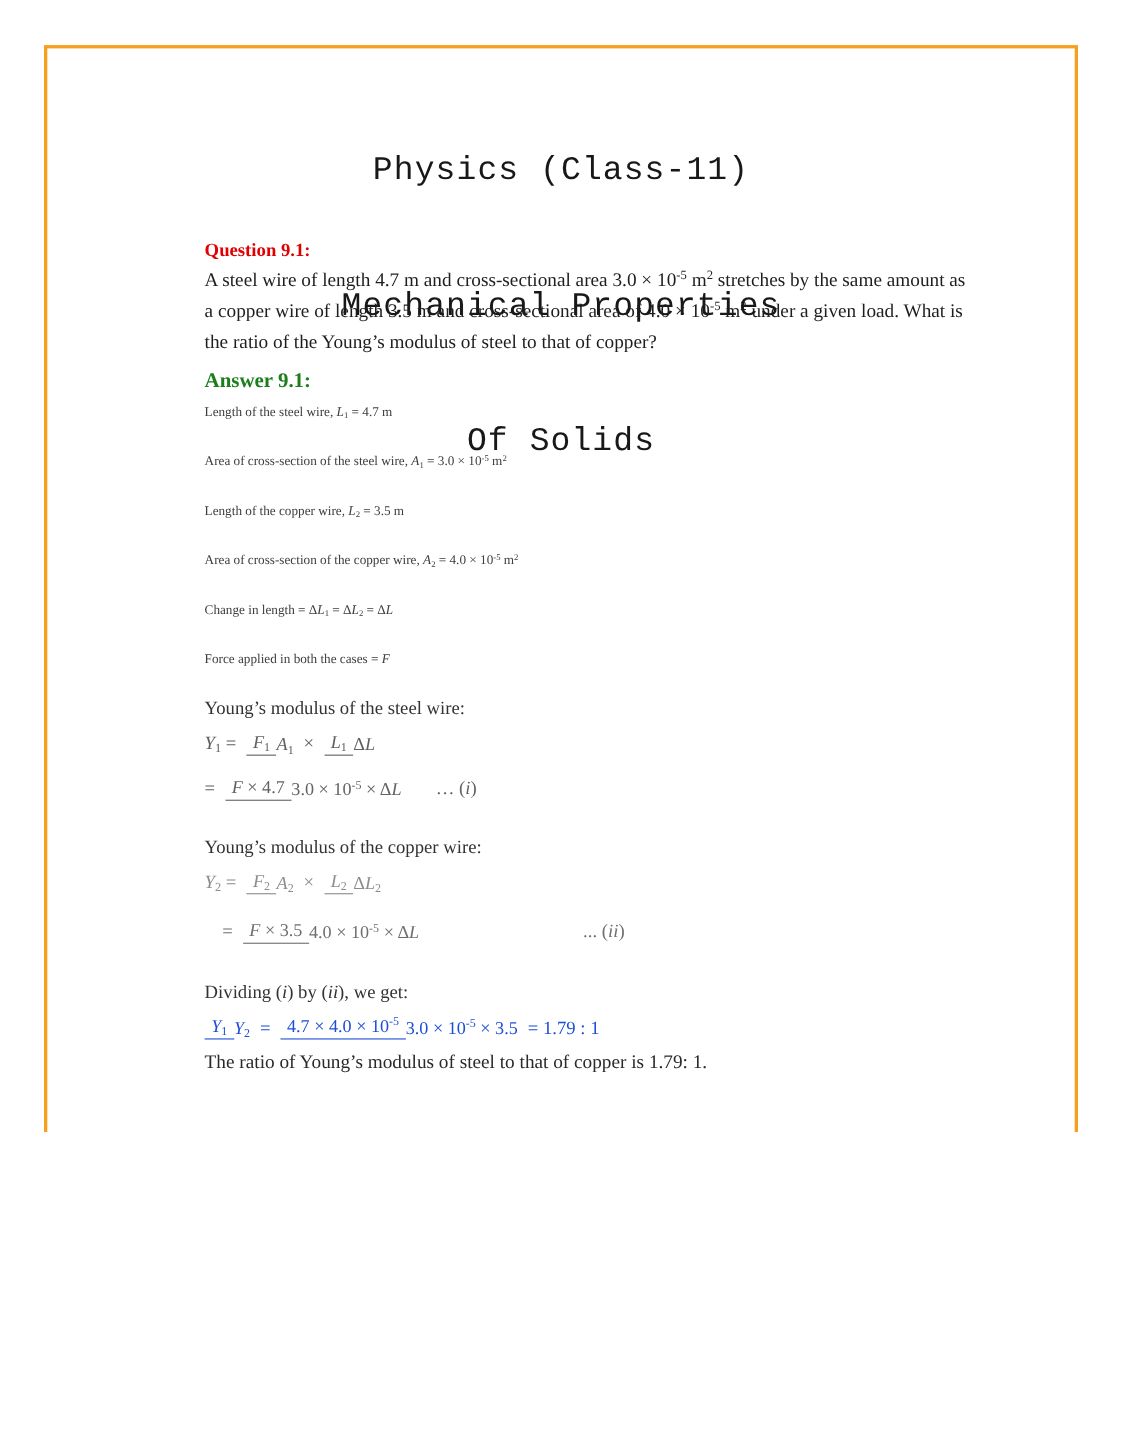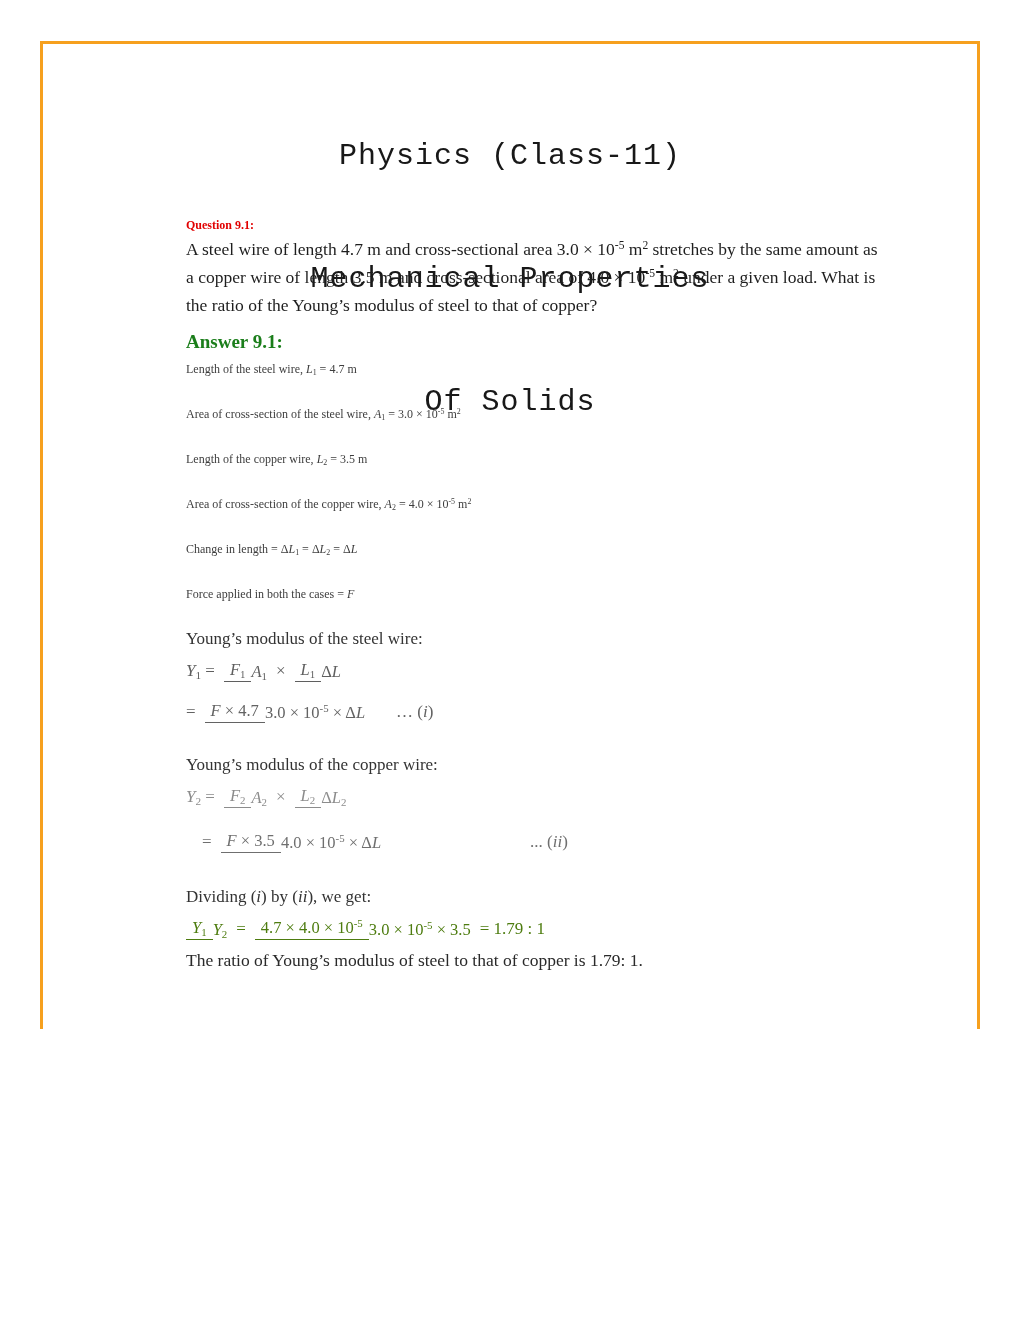--- a/index.html
+++ b/index.html
@@ -19,34 +19,34 @@
   .border-tick{
     position:absolute;left:38px;top:1100px;width:7px;height:28px;
     background:var(--accent);
   }
   .title-block{
     position:absolute;left:40px;top:54px;width:940px;text-align:center;
     font-family:"Liberation Mono",monospace;font-size:30px;line-height:41px;
     color:#181818;letter-spacing:1px;white-space:pre;
   }
   .content{position:absolute;left:186px;top:218px;width:700px;}
-  .q-heading{font-size:12px;font-weight:bold;color:var(--q-red);margin:0 0 2px;}
+  .q-heading{font-size:17px;font-weight:bold;color:var(--q-red);margin:0 0 2px;}
   .q-body{font-size:17.5px;line-height:28px;margin:0 0 12px;color:#1e1e1e;}
   .a-heading{font-size:19px;font-weight:bold;color:var(--a-green);margin:0 0 2px;}
   .statement{font-size:12px;line-height:28px;margin:0 0 17px;color:#3d3d3d;}
   .intro{font-size:17px;line-height:28px;margin:0 0 6px;color:#333333;}
   .equation{
     display:flex;align-items:center;column-gap:9px;
     font-size:17px;margin:0 0 18px;
   }
   .eq-steel{color:#5f5f5f;margin-bottom:18px;}
   .eq-steel-val{color:#636363;margin-bottom:28px;}
   .eq-copper{color:#8c8c8c;margin-bottom:22px;}
   .eq-copper-val{color:#6f6f6f;margin-bottom:30px;margin-left:16px;}
-  .eq-ratio{color:#4d7c0f;margin-bottom:6px;}
+  .eq-ratio{color:#1d4ed8;margin-bottom:6px;align-items:flex-end;}
   .frac{
     display:inline-flex;flex-direction:row;align-items:center;
     vertical-align:middle;font-size:16.5px;line-height:21px;
   }
   .frac .num{padding:0 6px 1px;border-bottom:1.5px solid currentColor;}
   .frac .den{padding-top:1px;}
   .eq-tag{font-size:17px;}
   .tag-i{margin-left:22px;}
   .tag-ii{margin-left:140px;}
   .conclusion{font-size:17.5px;line-height:28px;margin:0;color:#2a2a2a;}

